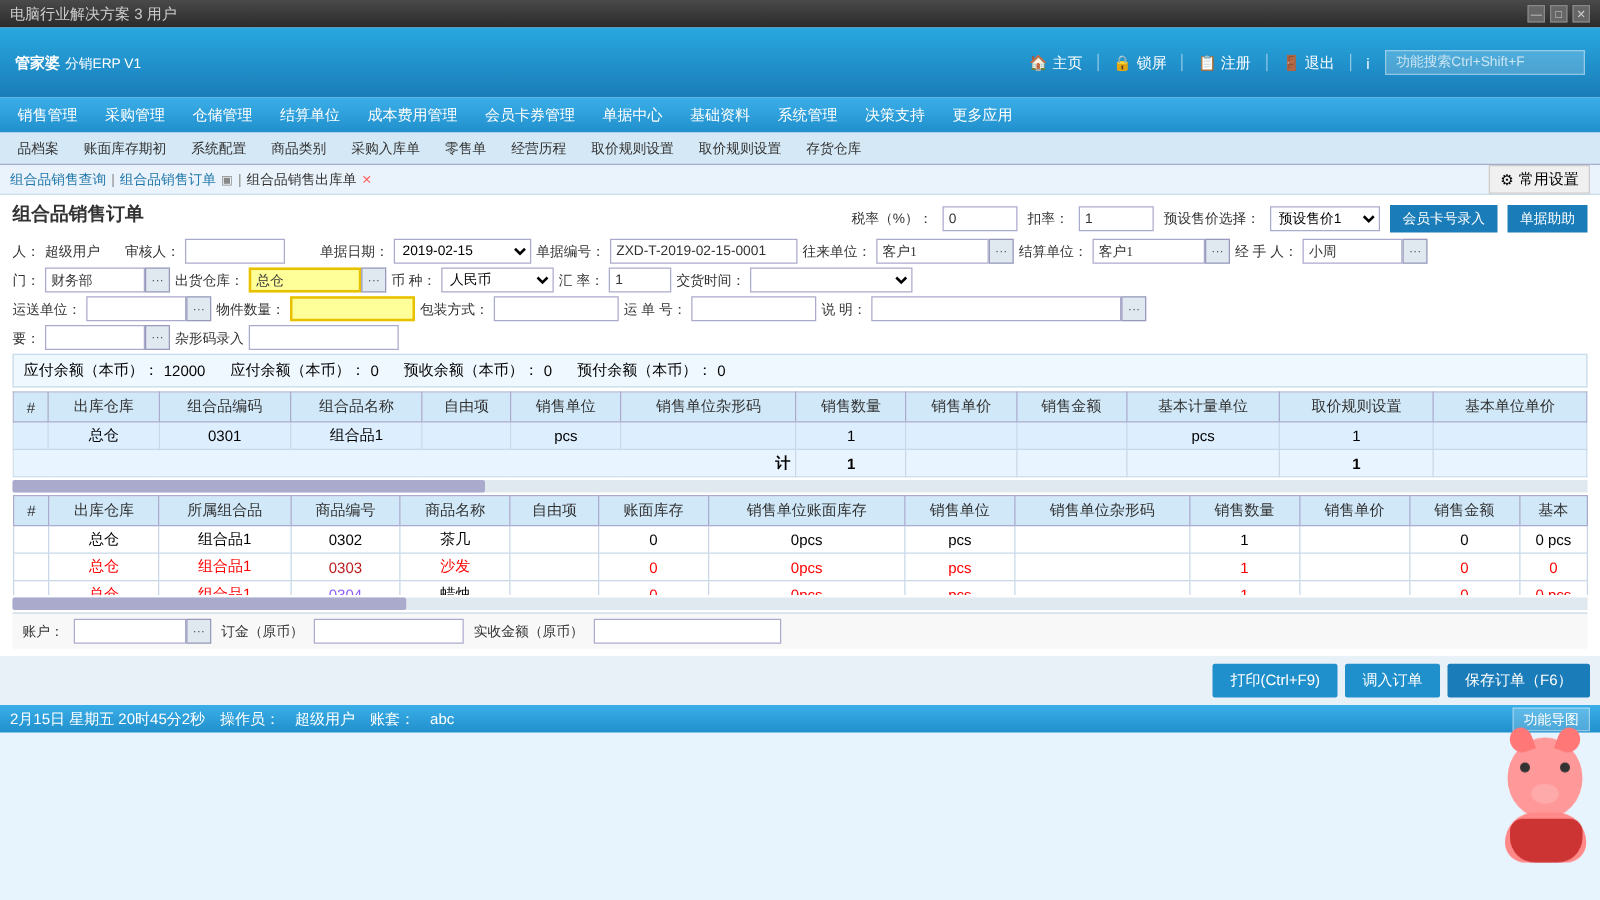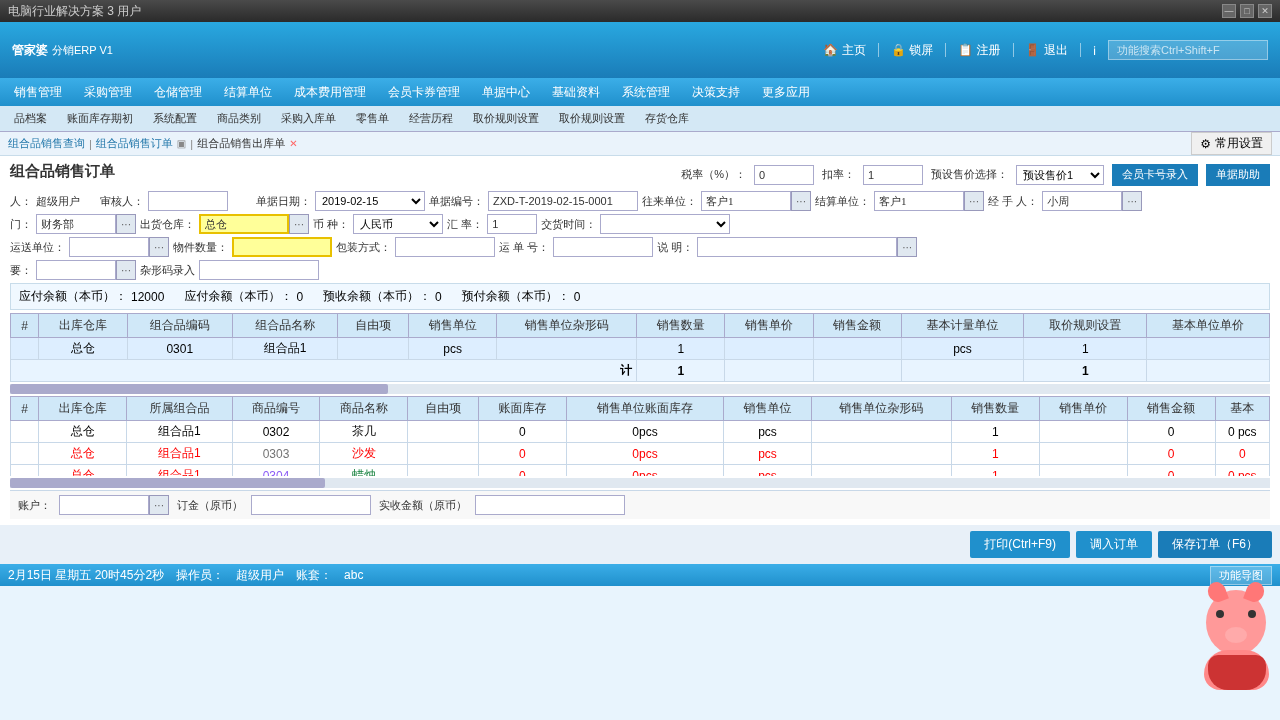--- a/index.html
+++ b/index.html
@@ -539,38 +539,38 @@
           <td></td>
           <td>1</td>
           <td></td>
           <td>0</td>
           <td>0 pcs</td>
         </tr>
         <tr class="row-red">
           <td></td>
           <td style="color:red">总仓</td>
           <td style="color:red">组合品1</td>
-          <td style="color:#737373">0303</td>
+          <td style="color:#b91c1c">0303</td>
           <td style="color:red">沙发</td>
           <td></td>
           <td>0</td>
           <td>0pcs</td>
           <td style="color:red">pcs</td>
           <td></td>
           <td>1</td>
           <td></td>
           <td style="color:red">0</td>
           <td>0</td>
         </tr>
         <tr class="row-red">
           <td></td>
           <td style="color:red">总仓</td>
           <td style="color:red">组合品1</td>
           <td style="color:#8b5cf6">0304</td>
-          <td style="color:#15803d">蜡烛</td>
+          <td style="color:#000000">蜡烛</td>
           <td></td>
           <td>0</td>
           <td>0pcs</td>
           <td style="color:red">pcs</td>
           <td></td>
           <td>1</td>
           <td></td>
           <td>0</td>
           <td>0 pcs</td>
         </tr>

